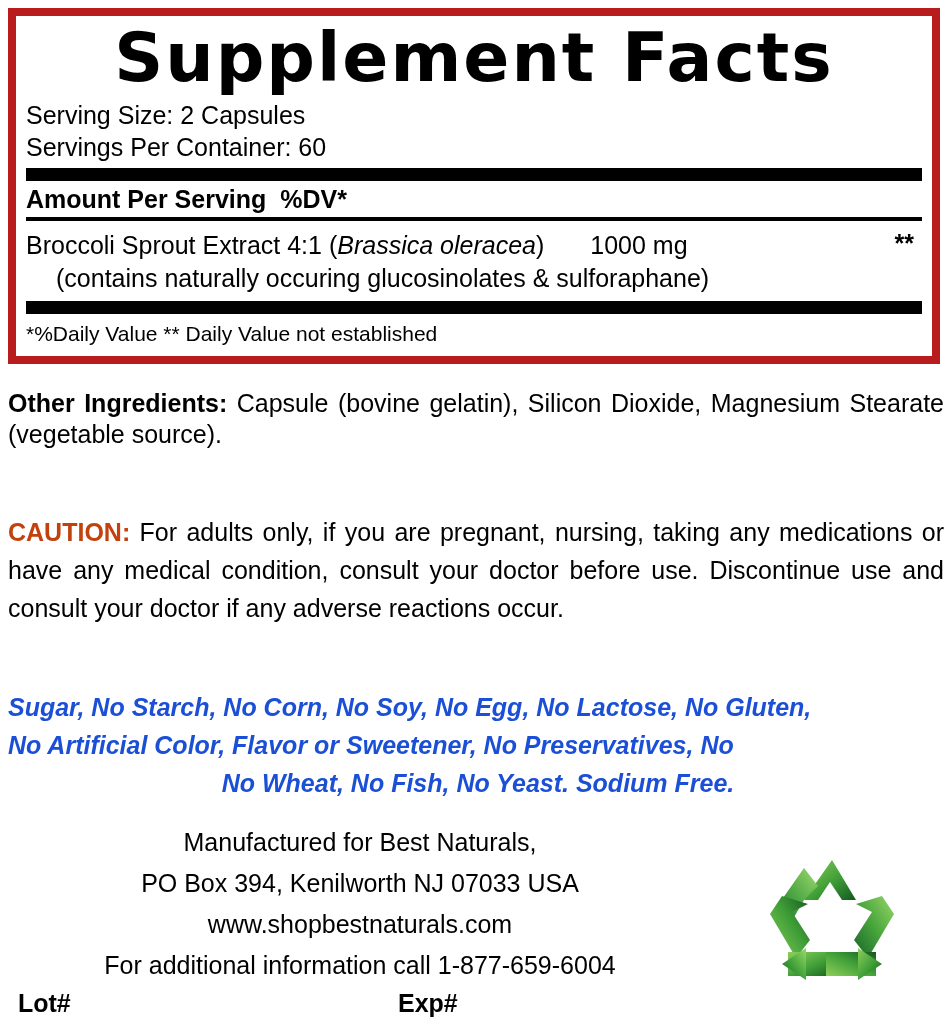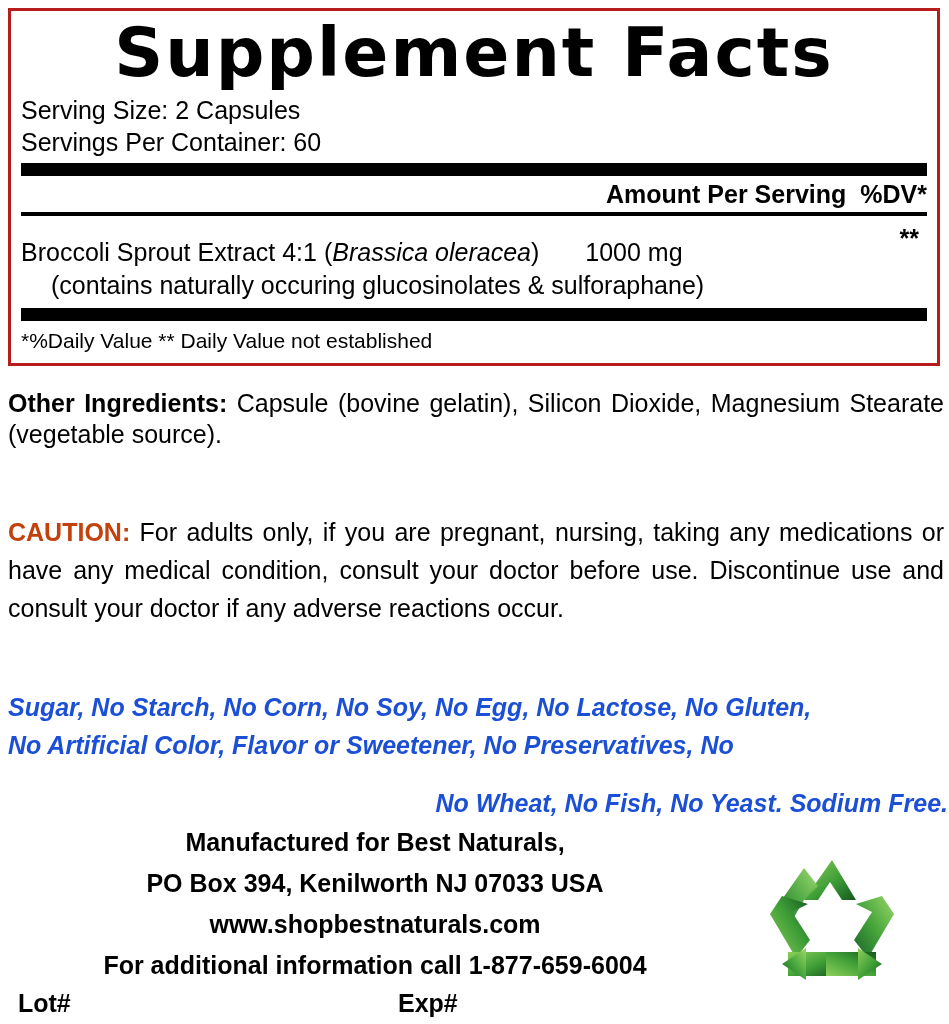--- a/index.html
+++ b/index.html
@@ -22,21 +22,21 @@
     position: relative;
     box-sizing: border-box;
   }
 
   
   .sf-panel {
     position: absolute;
     left: 8px;
     top: 8px;
     width: 932px;
-    border: 3px solid #b91c1c;
+    border: 8px solid #b91c1c;
     box-sizing: border-box;
     padding: 0 10px 6px 10px;
     background: #fff;
   }
 
   .sf-title {
     font-family: "DejaVu Sans", sans-serif;
     font-weight: bold;
     font-size: 68px;
     line-height: 80px;
@@ -58,35 +58,35 @@
     margin: 6px 0 0 0;
   }
   .rule-thin {
     height: 4px;
     background: #000;
     margin: 0;
   }
 
   .sf-amount-row {
     display: flex;
-    justify-content: flex-end;
+    justify-content: flex-start;
     align-items: baseline;
     font-weight: bold;
     font-size: 25px;
     line-height: 32px;
     padding: 2px 0 2px 0;
   }
   .sf-amount-row .aps { margin-right: 14px; }
   .sf-amount-row .dv { }
 
   .sf-ing-row {
     position: relative;
     font-size: 25px;
     line-height: 33px;
-    padding-top: 20px;
+    padding-top: 8px;
   }
   .sf-ing-line1 {
     display: block;
     white-space: nowrap;
   }
   .sf-ing-line1 .amt {
     display: inline-block;
     margin-left: 46px;
   }
   .sf-ing-line1 .dagger {
@@ -144,25 +144,25 @@
     font-weight: bold;
     font-style: italic;
     font-size: 25px;
     line-height: 38px;
     text-align: justify;
   }
 
   
   .maker {
     position: absolute;
-    left: 15px;
+    left: 0;
     top: 822px;
     width: 720px;
     text-align: center;
-    font-weight: bold;
+    font-weight: normal;
     font-size: 25px;
     line-height: 41px;
   }
   .maker .line { display: block; }
 
   .lot-row {
     position: absolute;
     left: 18px;
     top: 988px;
     width: 700px;
@@ -221,21 +221,21 @@
   </div>
 
   <div class="caution">
     <span class="lbl">CAUTION:</span>
     <span>For adults only, if you are pregnant, nursing, taking any medications or have any medical condition, consult your doctor before use. Discontinue use and consult your doctor if any adverse reactions occur.</span>
   </div>
 
   <div class="claims">
     <div>Sugar, No Starch, No Corn, No Soy, No Egg, No Lactose, No Gluten,</div>
     <div>No Artificial Color, Flavor or Sweetener, No Preservatives, No</div>
-    <div class="last" style="text-align:right;margin-top:20px;">No Wheat, No Fish, No Yeast. Sodium Free.</div>
+    <div class="last" style="text-align:center;">No Wheat, No Fish, No Yeast. Sodium Free.</div>
   </div>
 
   <div class="maker">
     <span class="line">Manufactured for Best Naturals,</span>
     <span class="line">PO Box 394, Kenilworth NJ 07033 USA</span>
     <span class="line">www.shopbestnaturals.com</span>
     <span class="line">For additional information call 1-877-659-6004</span>
   </div>
 
   <div class="lot-row">

